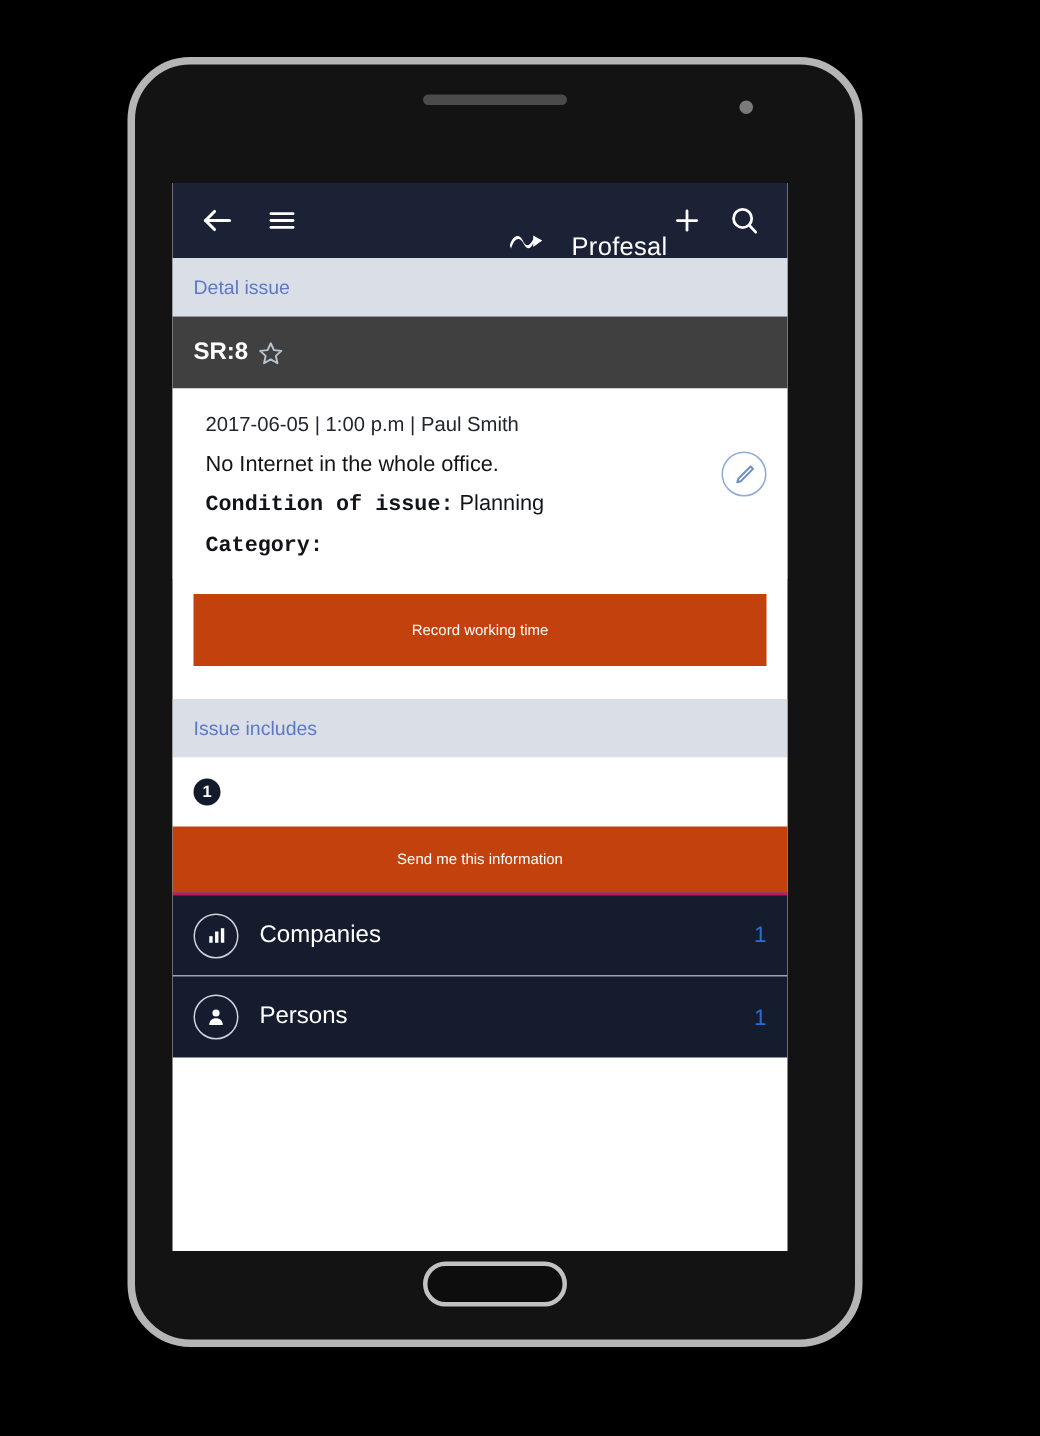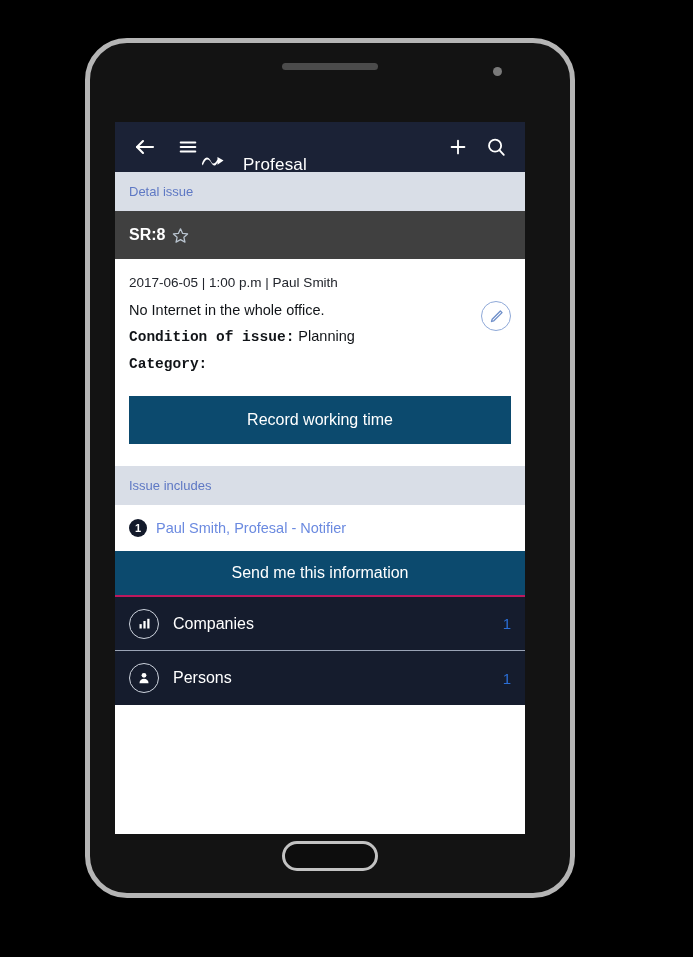--- a/index.html
+++ b/index.html
@@ -91,21 +91,21 @@
     display: flex;
     align-items: center;
     justify-content: center;
   }
   .ic-back { width: 28px; height: 28px; }
   .ic-menu { width: 26px; height: 28px; margin-left: 16px; }
   .brand {
     flex: 1;
     display: flex;
     align-items: center;
-    justify-content: flex-start;
+    justify-content: flex-end;
     gap: 16px;
     margin-top: 36px;
   }
   .brand-text {
     color: #ffffff;
     font-size: 17px;
     letter-spacing: .2px;
   }
   .ic-plus { width: 26px; height: 28px; }
   .ic-search { width: 26px; height: 28px; margin-left: 12px; }
@@ -132,21 +132,21 @@
   }
   .sr-label {
     font-size: 16px;
     font-weight: bold;
   }
   .ic-star { width: 17px; height: 17px; display: block; }
 
   
   .detail {
     background: #ffffff;
-    padding: 16px 14px 4px 14px;
+    padding: 16px 14px 4px 22px;
     position: relative;
     box-sizing: border-box;
   }
   .meta {
     font-size: 13.5px;
     color: #22252c;
     margin-bottom: 12px;
   }
   .desc {
     font-size: 14.5px;
@@ -170,24 +170,24 @@
     border-radius: 50%;
     display: flex;
     align-items: center;
     justify-content: center;
     box-sizing: border-box;
     background: #ffffff;
   }
 
   
   .btn-wide {
-    background: #0c4a6e;
+    background: #c2410c;
     color: #ffffff;
     text-align: center;
-    font-size: 16px;
+    font-size: 10px;
     display: flex;
     align-items: center;
     justify-content: center;
   }
   .btn-record {
     margin: 10px 14px 22px 14px;
     height: 48px;
   }
   .btn-send {
     margin: 0;
@@ -341,21 +341,20 @@
       </div>
     </div>
 
     <div class="btn-wide btn-record">Record working time</div>
 
     <div class="section-bar">Issue includes</div>
 
     <div class="notifier-wrap">
       <div class="notifier">
         <span class="badge">1</span>
-        <span class="notifier-link">Paul Smith, Profesal - Notifier</span>
       </div>
     </div>
 
     <div class="btn-wide btn-send">Send me this information</div>
 
     <div class="dark-list">
 
       <div class="list-row">
         <span class="row-icon">
           <svg viewBox="0 0 24 24" width="15" height="15" fill="#ffffff">

